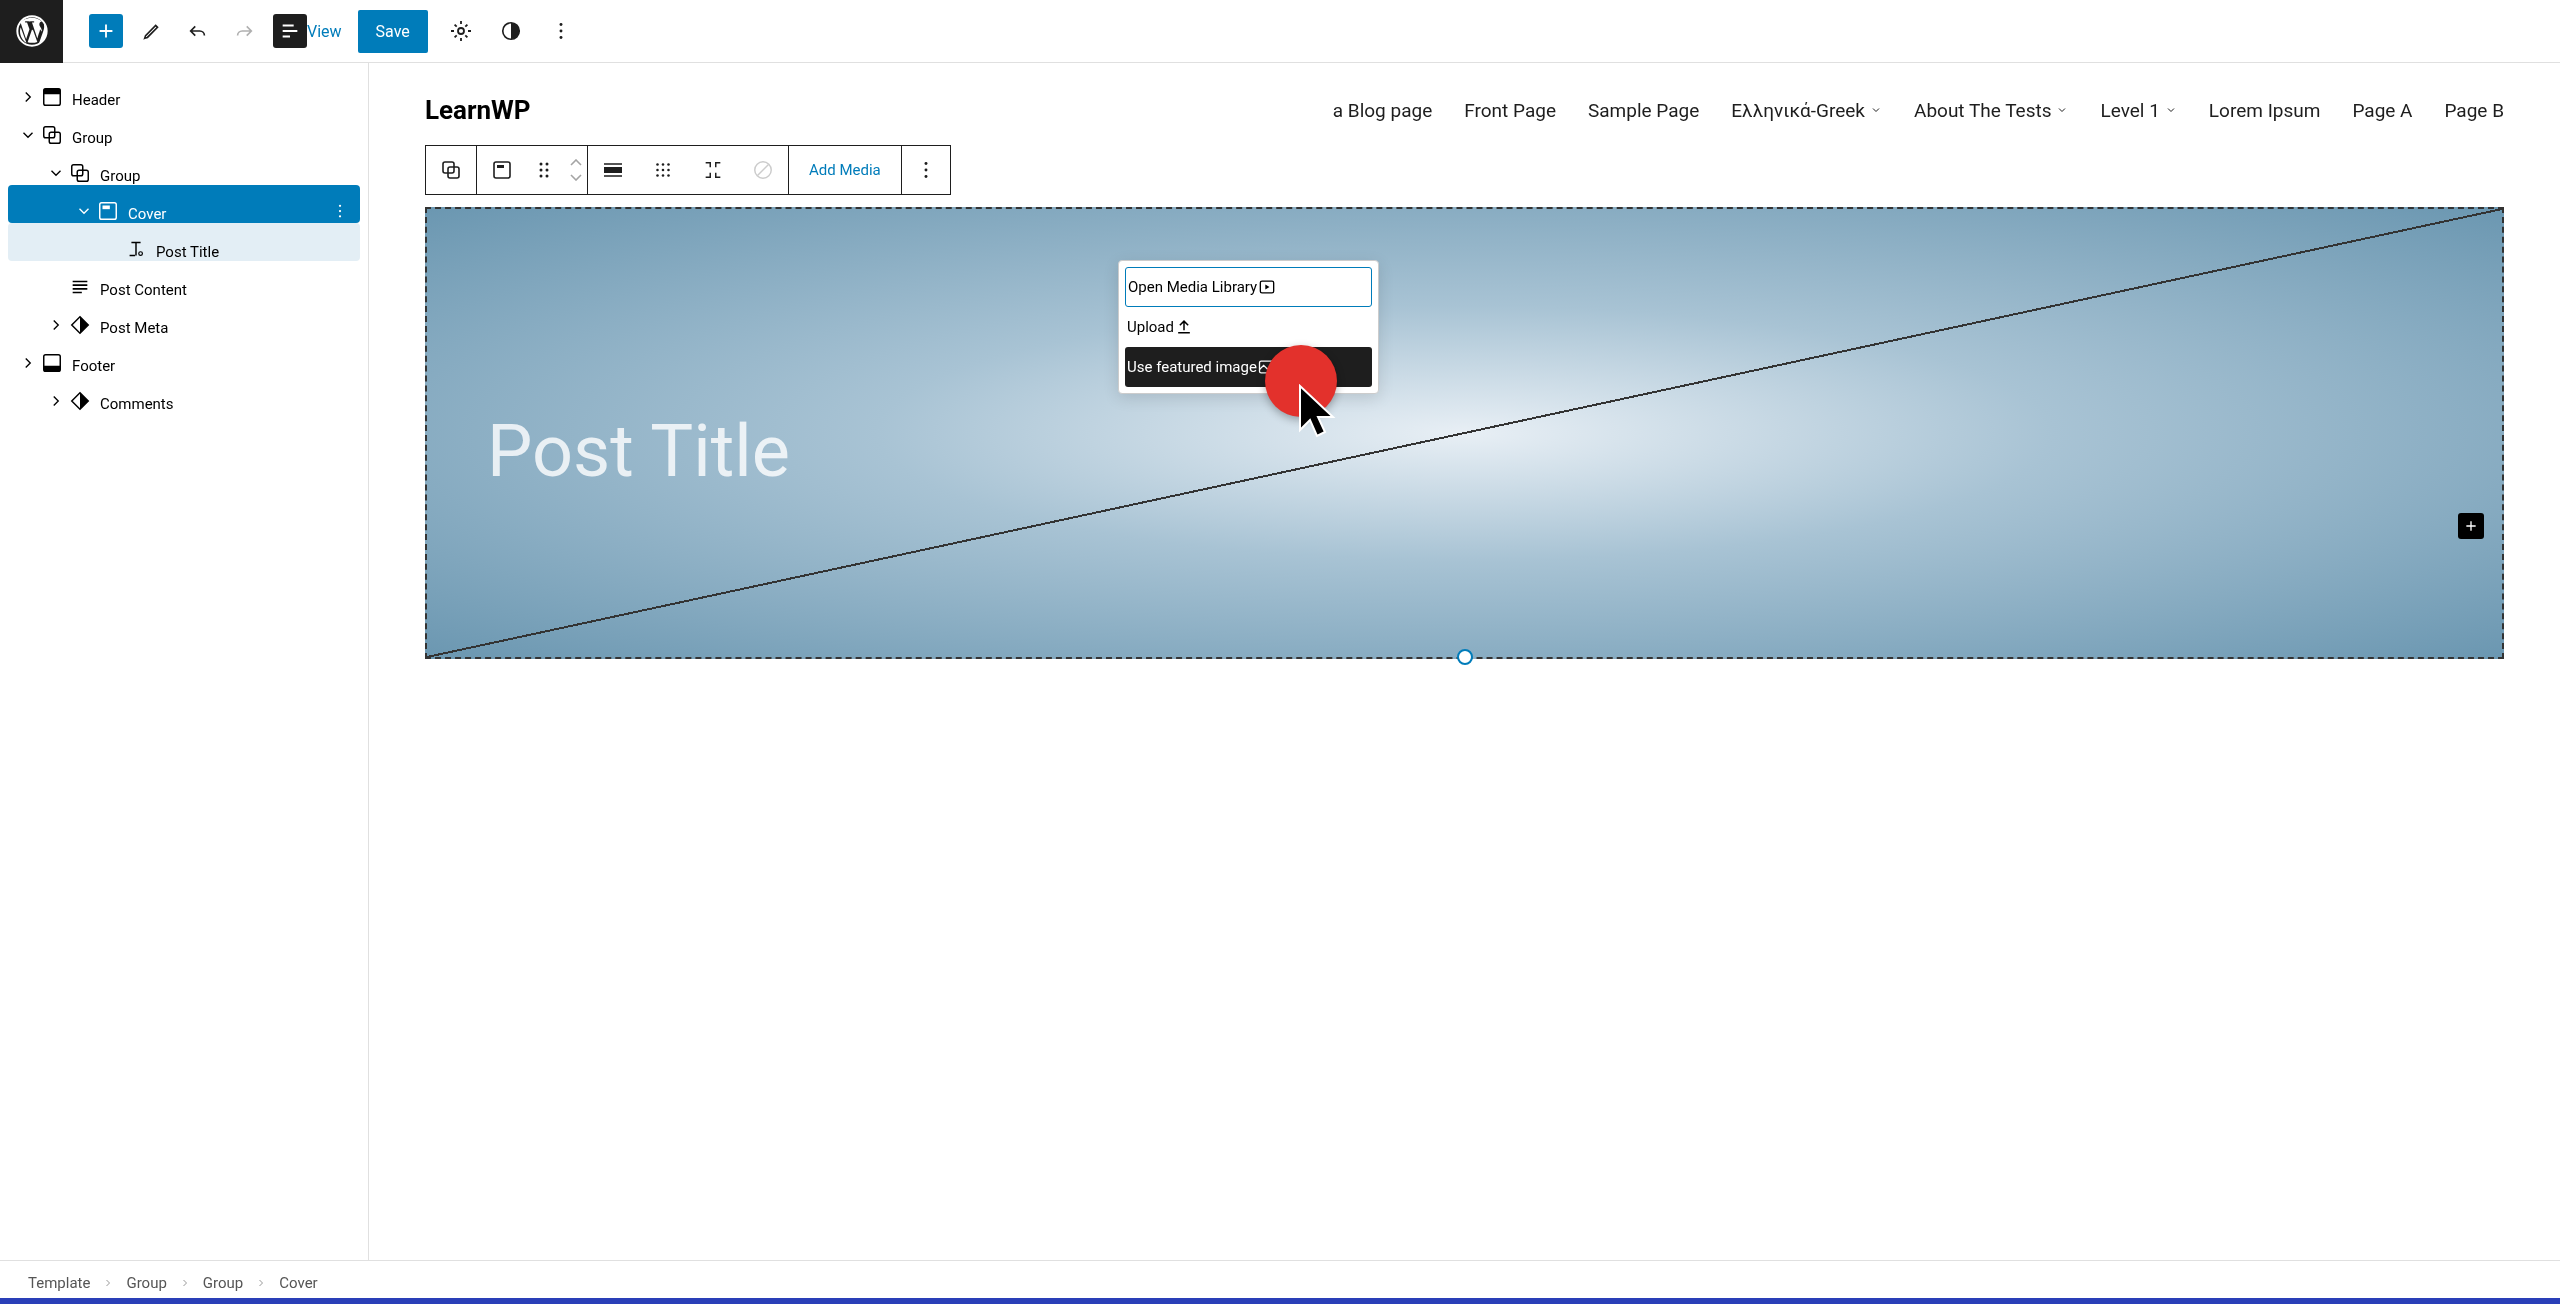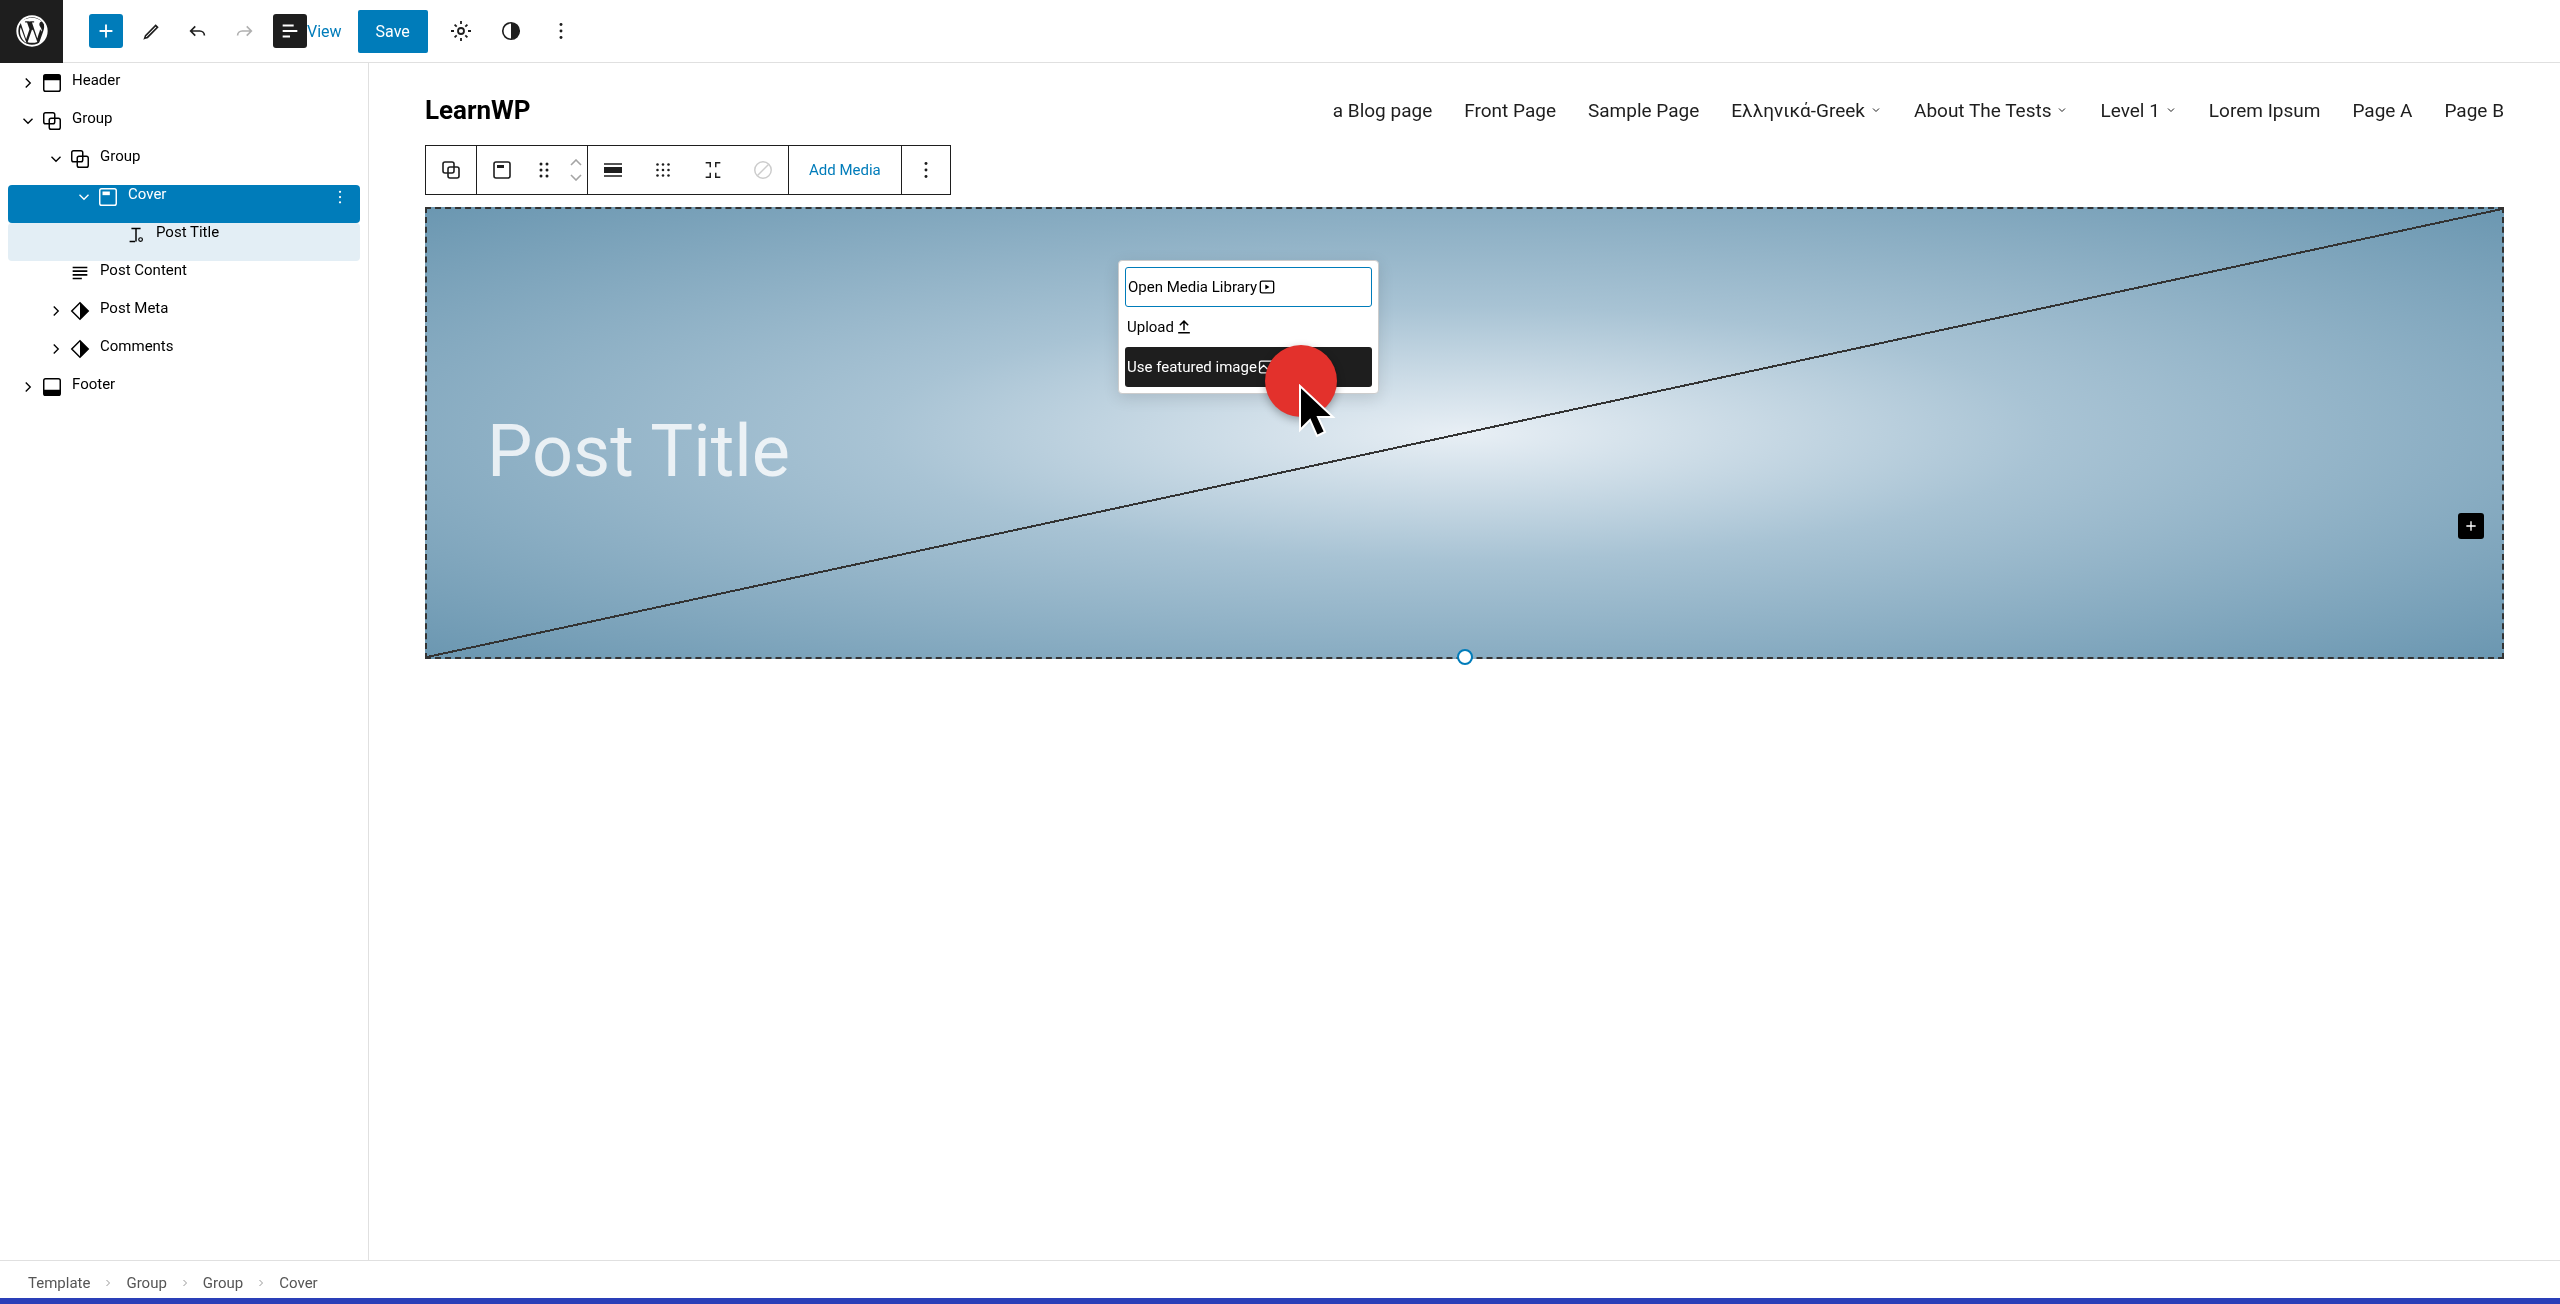--- a/index.html
+++ b/index.html
@@ -17,21 +17,21 @@
 .save-btn{background:#007cba;color:#fff;border:none;padding:12px 18px;font-size:16px;border-radius:2px;cursor:pointer}
 .icon-btn{width:34px;height:34px;display:flex;align-items:center;justify-content:center;background:transparent;border:none;cursor:pointer}
 
 .main{display:flex;height:calc(100% - 63px - 44px)}
 .sidebar{width:369px;border-right:1px solid #e0e0e0;position:relative;overflow-y:auto}
 .sb-head{display:flex;align-items:center;justify-content:space-between;padding:14px 16px;border-bottom:1px solid #e0e0e0}
 .sb-title{font-size:16px;font-weight:600}
 .close-btn{width:32px;height:32px;display:flex;align-items:center;justify-content:center;background:transparent;border:none;cursor:pointer}
 
 .tree{padding:8px}
-.tree-row{height:38px;display:flex;align-items:flex-start;border-radius:4px;position:relative}
+.tree-row{height:38px;display:flex;align-items:flex-end;border-radius:4px;position:relative}
 .tree-row.sel{background:#007cba;color:#fff}
 .tree-row.sub{background:#e3eef5}
 .chev{width:24px;height:24px;display:flex;align-items:center;justify-content:center;flex:none}
 .tree-icon{width:24px;height:24px;display:flex;align-items:center;justify-content:center;margin-right:8px;flex:none}
 .tree-label{font-size:15px}
 .row-more{position:absolute;right:8px;width:24px;height:24px;display:flex;align-items:center;justify-content:center}
 
 .canvas{flex:1;padding:0 56px;position:relative;overflow:hidden}
 .site-nav{display:flex;align-items:center;padding:32px 0 20px}
 .site-title{font-size:26px;font-weight:700}
@@ -216,47 +216,47 @@
             </svg>
           </span>
           <span class="tree-icon">
             <svg width="22" height="22" viewBox="0 0 24 24">
               <path d="M12 3l9 9-9 9-9-9z" fill="none" stroke="currentColor" stroke-width="1.6"></path>
               <path d="M12 3l9 9-9 9z" fill="currentColor"></path>
             </svg>
           </span>
           <span class="tree-label">Post Meta</span>
         </div>
+        <div class="tree-row" style="padding-left: 8px;">
+          <span class="chev">
+            <svg width="18" height="18" viewBox="0 0 24 24">
+              <path d="M9 6l6 6-6 6" stroke="currentColor" stroke-width="1.8" fill="none"></path>
+            </svg>
+          </span>
+          <span class="tree-icon">
+            <svg width="22" height="22" viewBox="0 0 24 24">
+              <rect x="3" y="3" width="18" height="18" rx="2" fill="none" stroke="currentColor" stroke-width="1.6"></rect>
+              <rect x="3" y="15" width="18" height="6" fill="currentColor"></rect>
+            </svg>
+          </span>
+          <span class="tree-label">Footer</span>
+        </div>
         <div class="tree-row" style="padding-left: 36px;">
           <span class="chev">
             <svg width="18" height="18" viewBox="0 0 24 24">
               <path d="M9 6l6 6-6 6" stroke="currentColor" stroke-width="1.8" fill="none"></path>
             </svg>
           </span>
           <span class="tree-icon">
             <svg width="22" height="22" viewBox="0 0 24 24">
               <path d="M12 3l9 9-9 9-9-9z" fill="none" stroke="currentColor" stroke-width="1.6"></path>
               <path d="M12 3l9 9-9 9z" fill="currentColor"></path>
             </svg>
           </span>
           <span class="tree-label">Comments</span>
-        </div>
-        <div class="tree-row" style="padding-left: 8px;">
-          <span class="chev">
-            <svg width="18" height="18" viewBox="0 0 24 24">
-              <path d="M9 6l6 6-6 6" stroke="currentColor" stroke-width="1.8" fill="none"></path>
-            </svg>
-          </span>
-          <span class="tree-icon">
-            <svg width="22" height="22" viewBox="0 0 24 24">
-              <rect x="3" y="3" width="18" height="18" rx="2" fill="none" stroke="currentColor" stroke-width="1.6"></rect>
-              <rect x="3" y="15" width="18" height="6" fill="currentColor"></rect>
-            </svg>
-          </span>
-          <span class="tree-label">Footer</span>
         </div>
       </div>
   </div>
 
   <div class="canvas">
     <div class="site-nav">
       <span class="site-title">LearnWP</span>
       <span class="nav-spacer"></span>
       <div id="nav-items" style="display:flex;gap:32px;align-items:center">
           <span class="nav-item">a Blog page</span>

